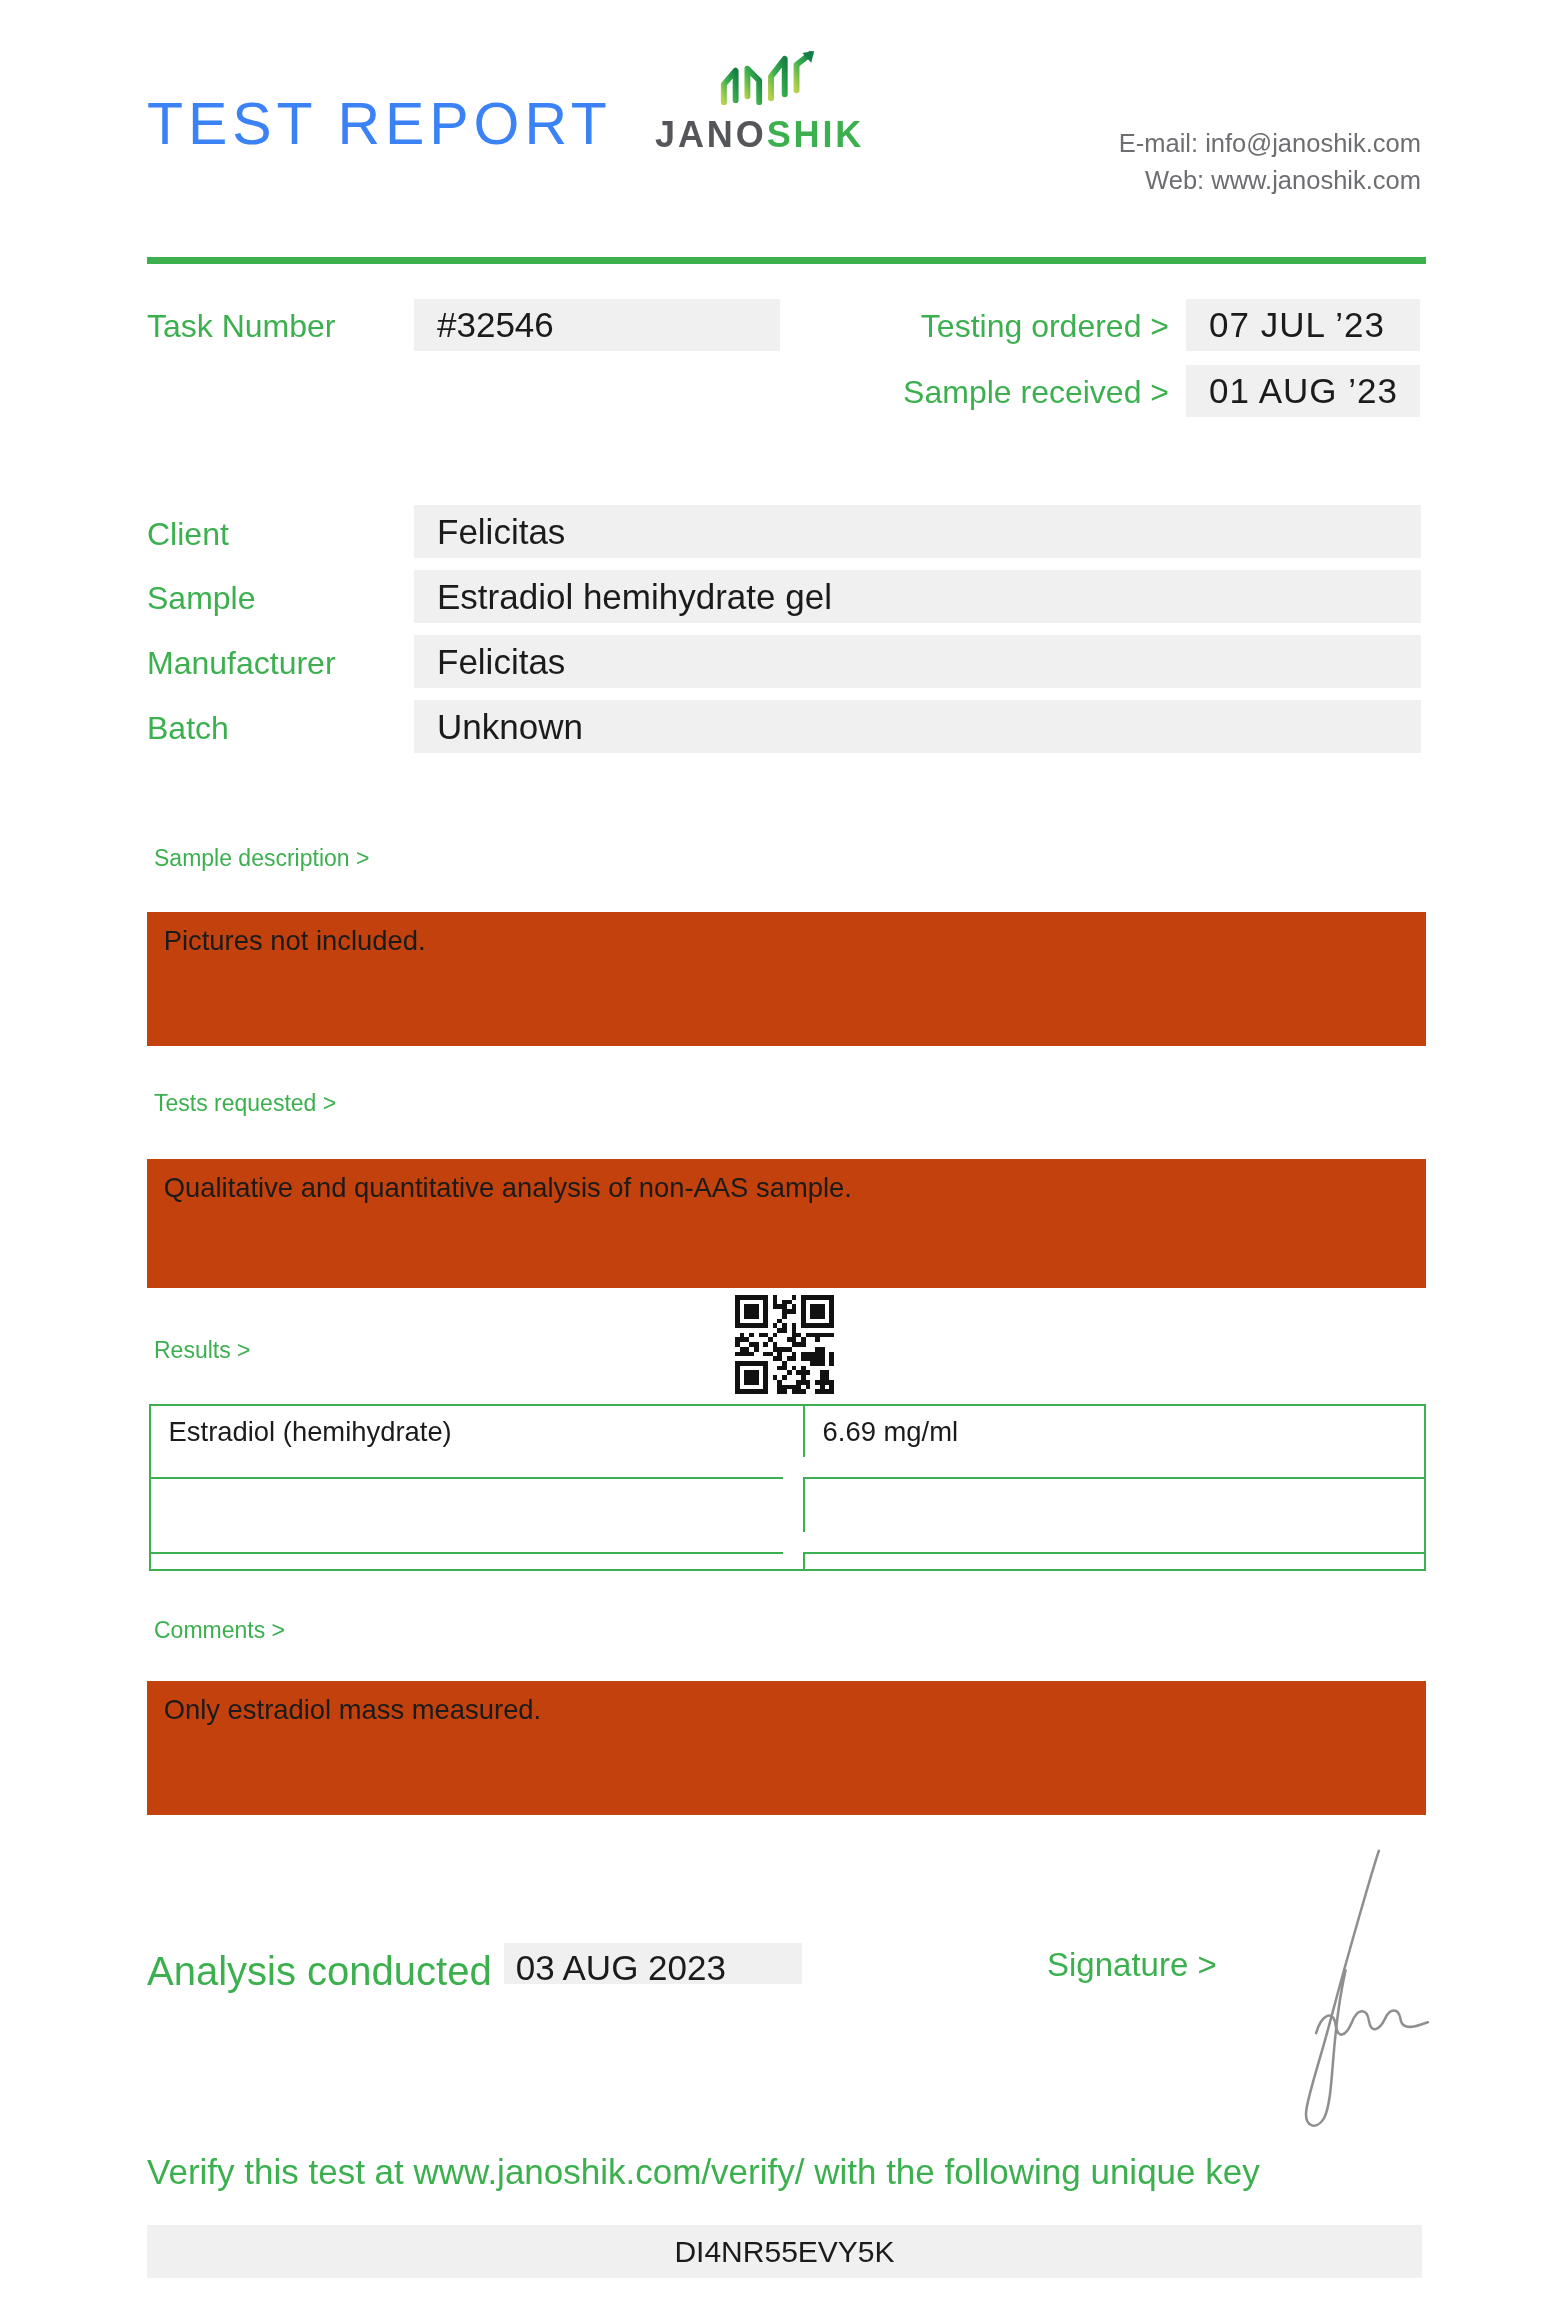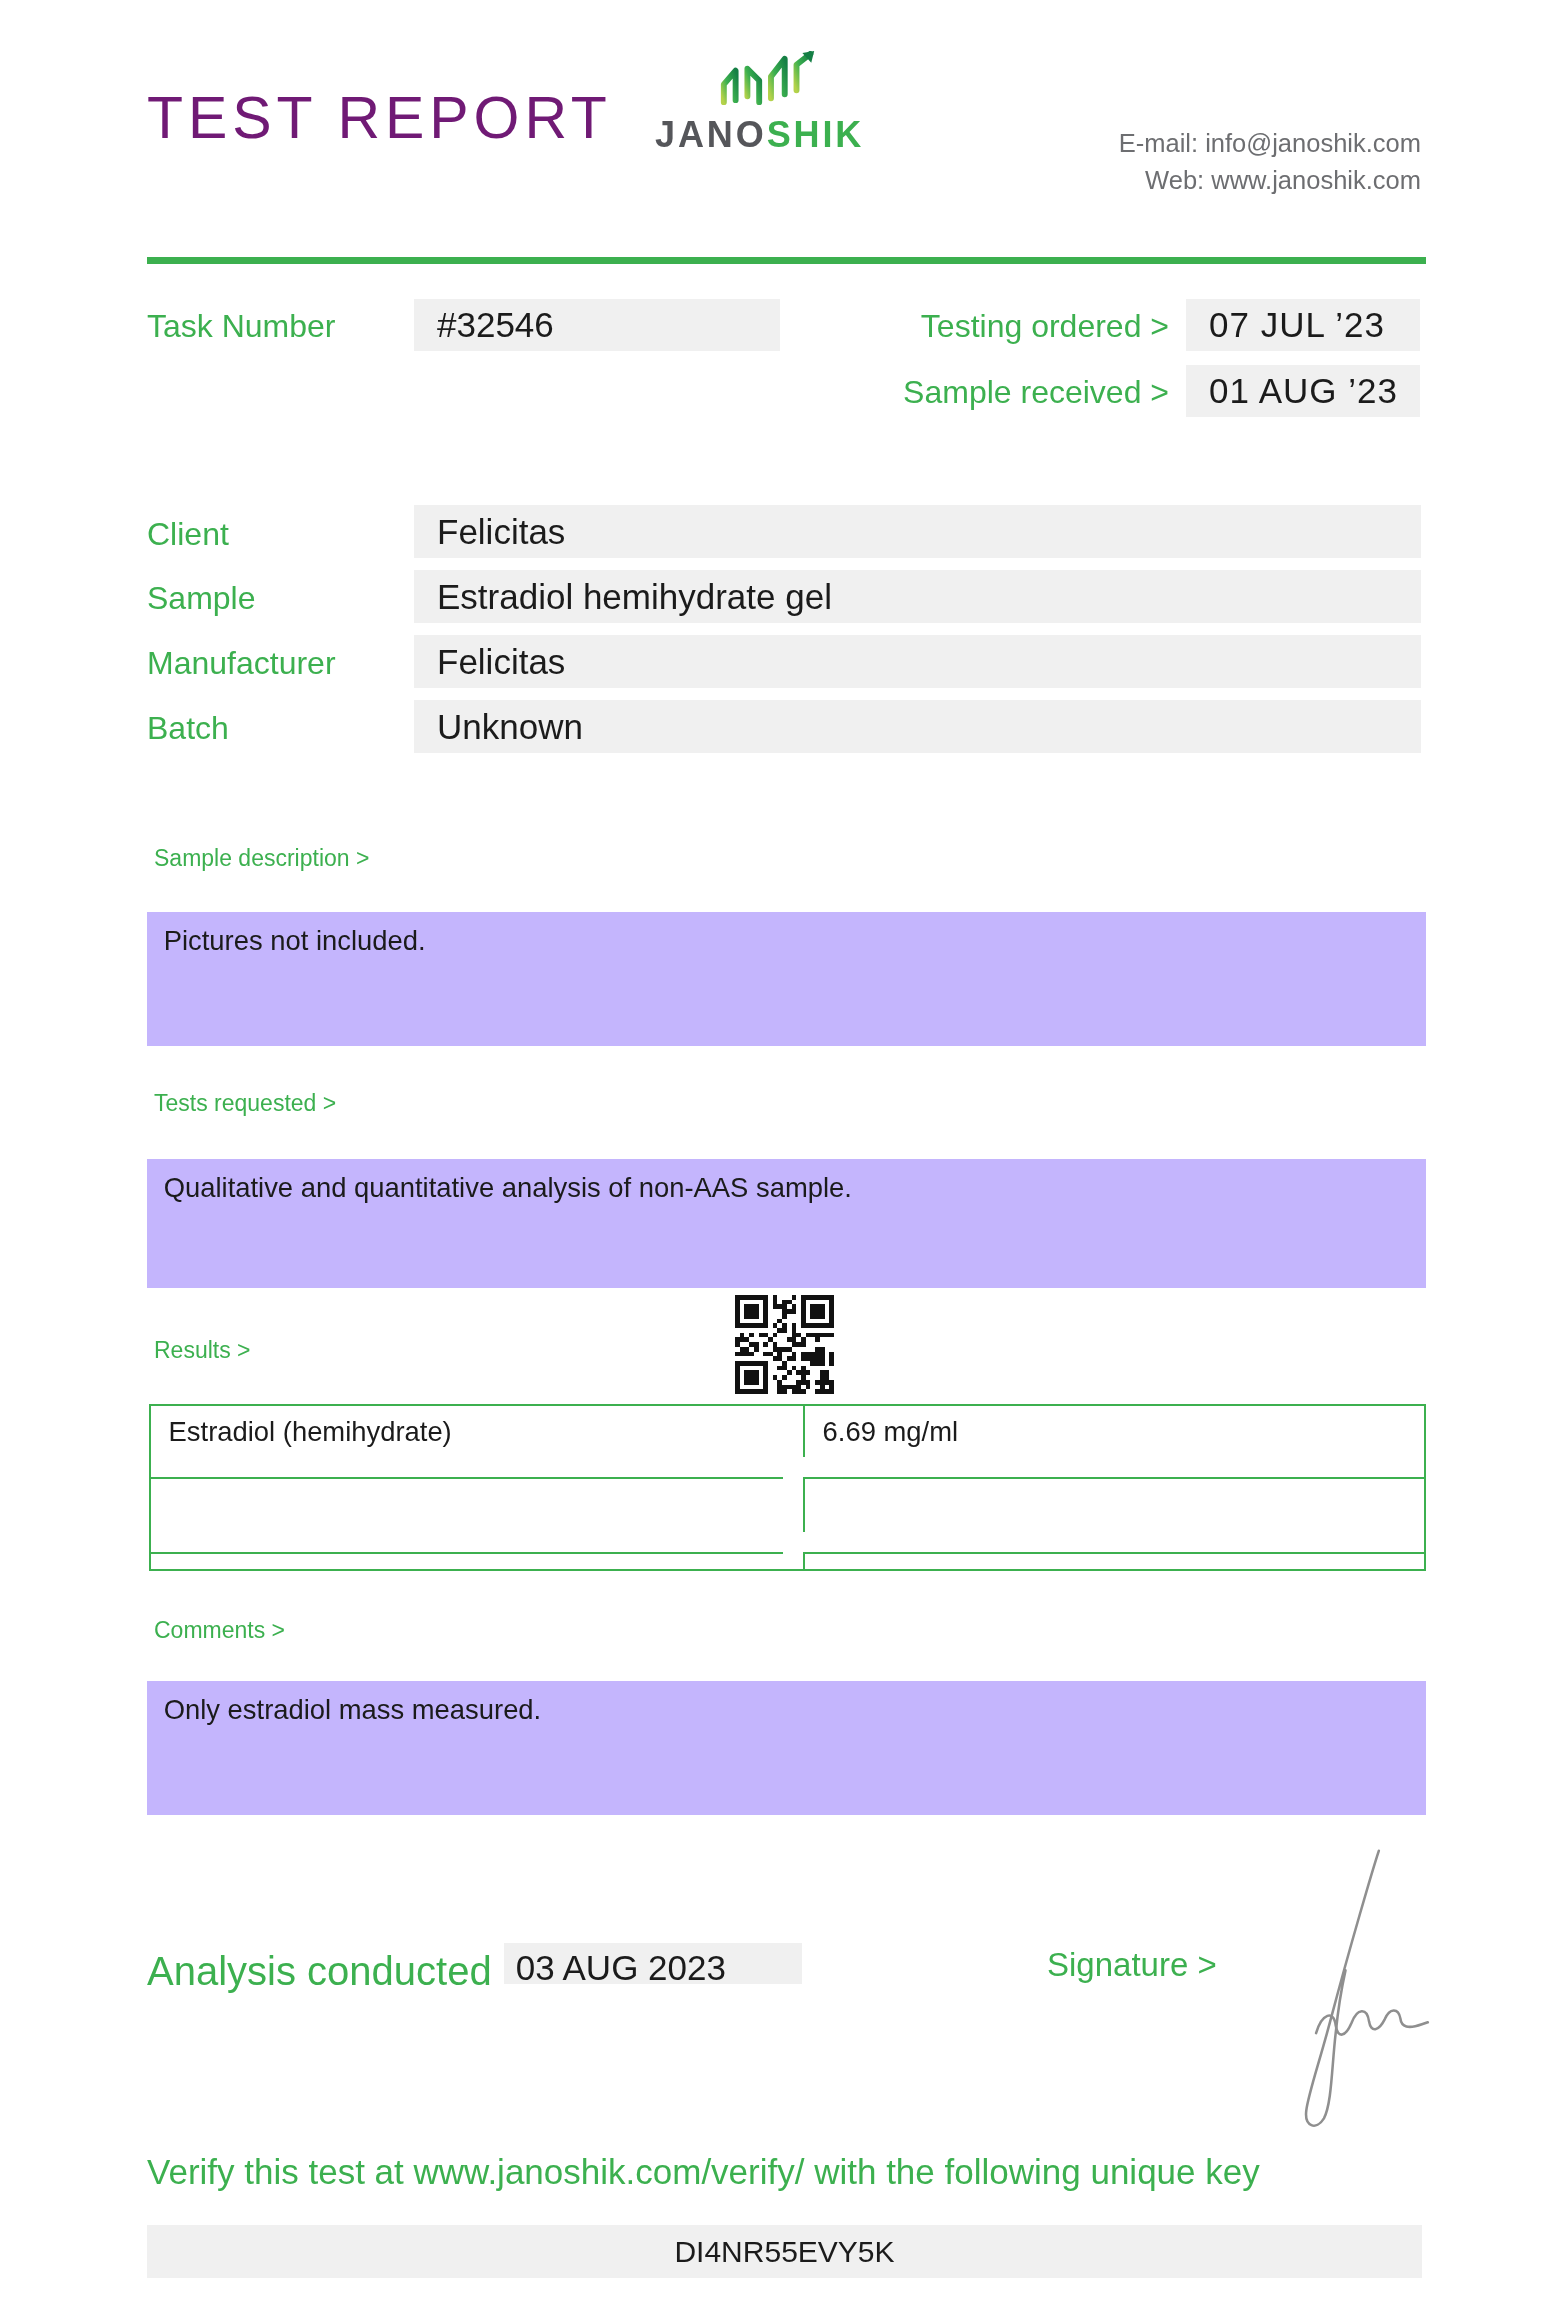--- a/index.html
+++ b/index.html
@@ -1,36 +1,36 @@
 <!DOCTYPE html>
 <html><head>
 <meta charset="utf-8">
 <style>
   html,body{margin:0;padding:0;background:#ffffff;}
   #page{
     position:relative;width:1568px;height:2313px;background:#ffffff;overflow:hidden;
     font-family:"Liberation Sans",sans-serif;color:#1b1b1b;
   }
   
-  .page-title{position:absolute;left:147px;top:84px;font-size:59px;letter-spacing:4.9px;color:#701a75;font-weight:400;}
+  .page-title{position:absolute;left:147px;top:90px;font-size:59px;letter-spacing:4.9px;color:#3b82f6;font-weight:400;}
   .logo-wrap{position:absolute;left:655px;top:51px;width:227px;text-align:left;}
   .logo-icon{display:block;margin:0 auto;width:110px;height:61px;}
   .logo-text{display:block;margin-top:2px;font-size:36px;font-weight:700;letter-spacing:2.9px;white-space:nowrap;}
   .logo-jano{color:#55565a;}
   .logo-shik{color:#3cb04f;}
   .contact{position:absolute;right:147px;top:125px;text-align:right;font-size:25.5px;color:#6d6e71;line-height:37px;white-space:nowrap;}
   .hrule{position:absolute;left:147px;top:257px;width:1279px;height:6.9px;background:#3cb04f;}
   
   .field-label{position:absolute;font-size:32px;color:#3cb04f;white-space:nowrap;}
   .value-box{position:absolute;background:#f0f0f0;font-size:35px;color:#1b1b1b;white-space:nowrap;}
   .value-box span{display:block;padding-left:23px;}
   .r-align{text-align:right;}
   
   .sec-head{position:absolute;left:154px;font-size:23px;color:#3cb04f;white-space:nowrap;}
-  .sec-box{position:absolute;left:147px;width:1279px;background:#c4b5fd;font-size:27.4px;color:#1b1b1b;}
+  .sec-box{position:absolute;left:147px;width:1279px;background:#c2410c;font-size:27.4px;color:#1b1b1b;}
   .sec-box span{display:block;padding:12.7px 0 0 16.7px;}
   
   .results-table{
     position:absolute;left:149px;top:1404px;width:1277px;height:167px;
     border:2.9px solid #3cb04f;box-sizing:border-box;
     display:grid;grid-template-columns:632px 1fr;grid-template-rows:51px 55px 1fr;gap:20px;
   }
   .results-table .cell{box-sizing:border-box;font-size:27.4px;display:flex;align-items:center;padding-left:17.6px;background:#fff;}
   .results-table .c2{border-left:2.9px solid #3cb04f;}
   .results-table .r2,.results-table .r3{border-top:2.9px solid #3cb04f;}

